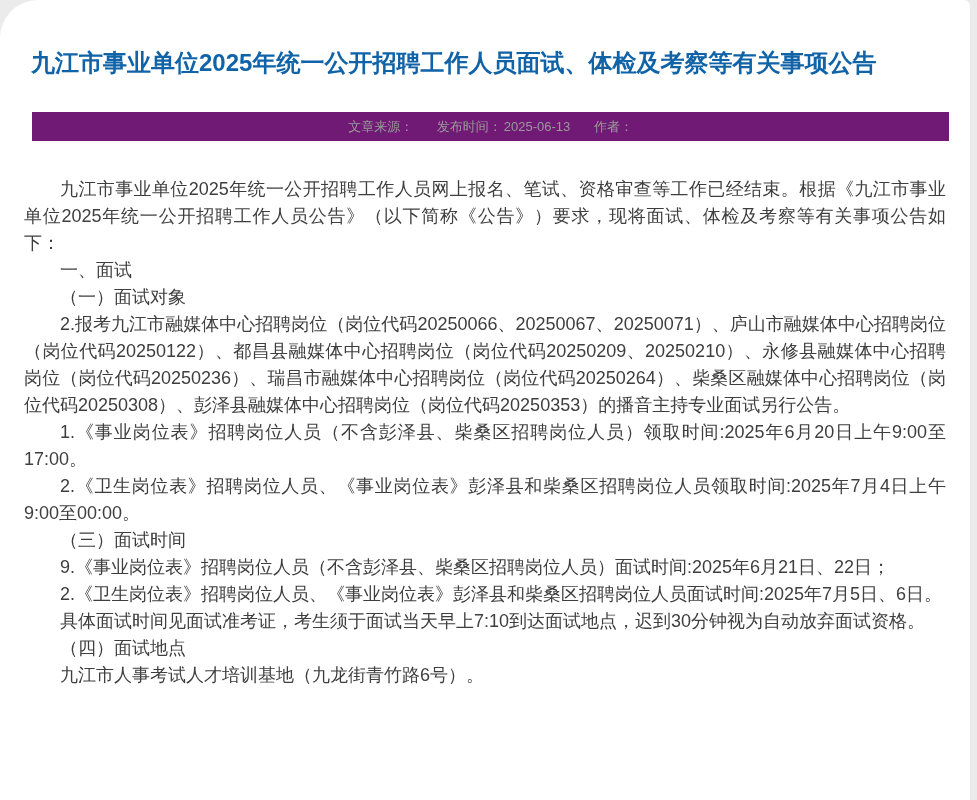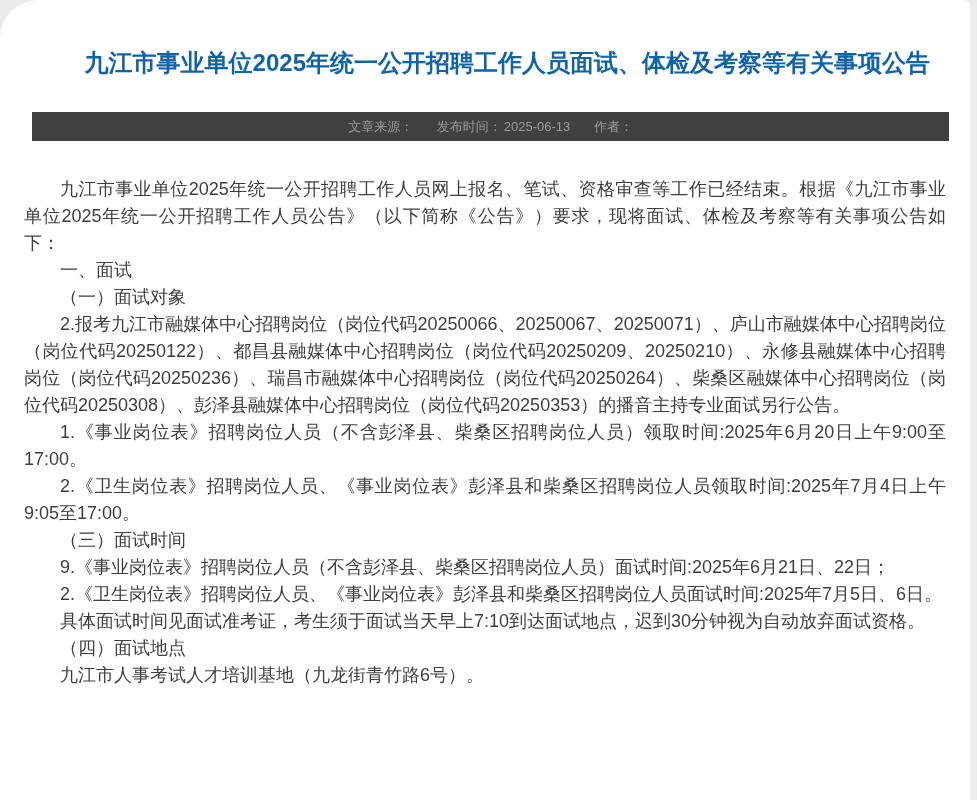--- a/index.html
+++ b/index.html
@@ -20,31 +20,31 @@
     top: 0;
     width: 970px;
     min-height: 800px;
     background: #ffffff;
     border-top-left-radius: 38px;
     border-top-right-radius: 6px;
   }
   .page-title {
     margin: 0;
     padding: 46px 40px 0 31px;
-    text-align: right;
+    text-align: left;
     font-size: 24px;
     line-height: 34px;
     font-weight: bold;
     color: #1163a8;
   }
   .meta-bar {
     margin: 32px 21px 0 32px;
     height: 29px;
     line-height: 29px;
-    background: #404040;
+    background: #701a75;
     text-align: center;
     font-size: 13px;
     color: #9a9a9a;
     white-space: nowrap;
   }
   .meta-bar .meta-item {
     margin: 0 10px;
   }
   .meta-bar .meta-value {
     margin-left: 2px;
@@ -81,21 +81,21 @@
     <span class="meta-item"><span>发布时间：</span><span class="meta-value">2025-06-13</span></span>
     <span class="meta-item">作者：</span>
   </div>
 
   <div class="article">
     <p>九江市事业单位2025年统一公开招聘工作人员网上报名、笔试、资格审查等工作已经结束。根据《九江市事业单位2025年统一公开招聘工作人员公告》（以下简称《公告》）要求，现将面试、体检及考察等有关事项公告如下：</p>
     <p>一、面试</p>
     <p>（一）面试对象</p>
     <p>2.报考九江市融媒体中心招聘岗位（岗位代码20250066、20250067、20250071）、庐山市融媒体中心招聘岗位（岗位代码20250122）、都昌县融媒体中心招聘岗位（岗位代码20250209、20250210）、永修县融媒体中心招聘岗位（岗位代码20250236）、瑞昌市融媒体中心招聘岗位（岗位代码20250264）、柴桑区融媒体中心招聘岗位（岗位代码20250308）、彭泽县融媒体中心招聘岗位（岗位代码20250353）的播音主持专业面试另行公告。</p>
     <p>1.《事业岗位表》招聘岗位人员（不含彭泽县、柴桑区招聘岗位人员）领取时间:2025年6月20日上午9:00至17:00。</p>
-    <p>2.《卫生岗位表》招聘岗位人员、《事业岗位表》彭泽县和柴桑区招聘岗位人员领取时间:2025年7月4日上午9:05至17:00。</p>
+    <p>2.《卫生岗位表》招聘岗位人员、《事业岗位表》彭泽县和柴桑区招聘岗位人员领取时间:2025年7月4日上午9:00至00:00。</p>
     <p>（三）面试时间</p>
     <p>9.《事业岗位表》招聘岗位人员（不含彭泽县、柴桑区招聘岗位人员）面试时间:2025年6月21日、22日；</p>
     <p>2.《卫生岗位表》招聘岗位人员、《事业岗位表》彭泽县和柴桑区招聘岗位人员面试时间:2025年7月5日、6日。</p>
     <p>具体面试时间见面试准考证，考生须于面试当天早上7:10到达面试地点，迟到30分钟视为自动放弃面试资格。</p>
     <p>（四）面试地点</p>
     <p>九江市人事考试人才培训基地（九龙街青竹路6号）。</p>
 
   </div>
 
 </div>

